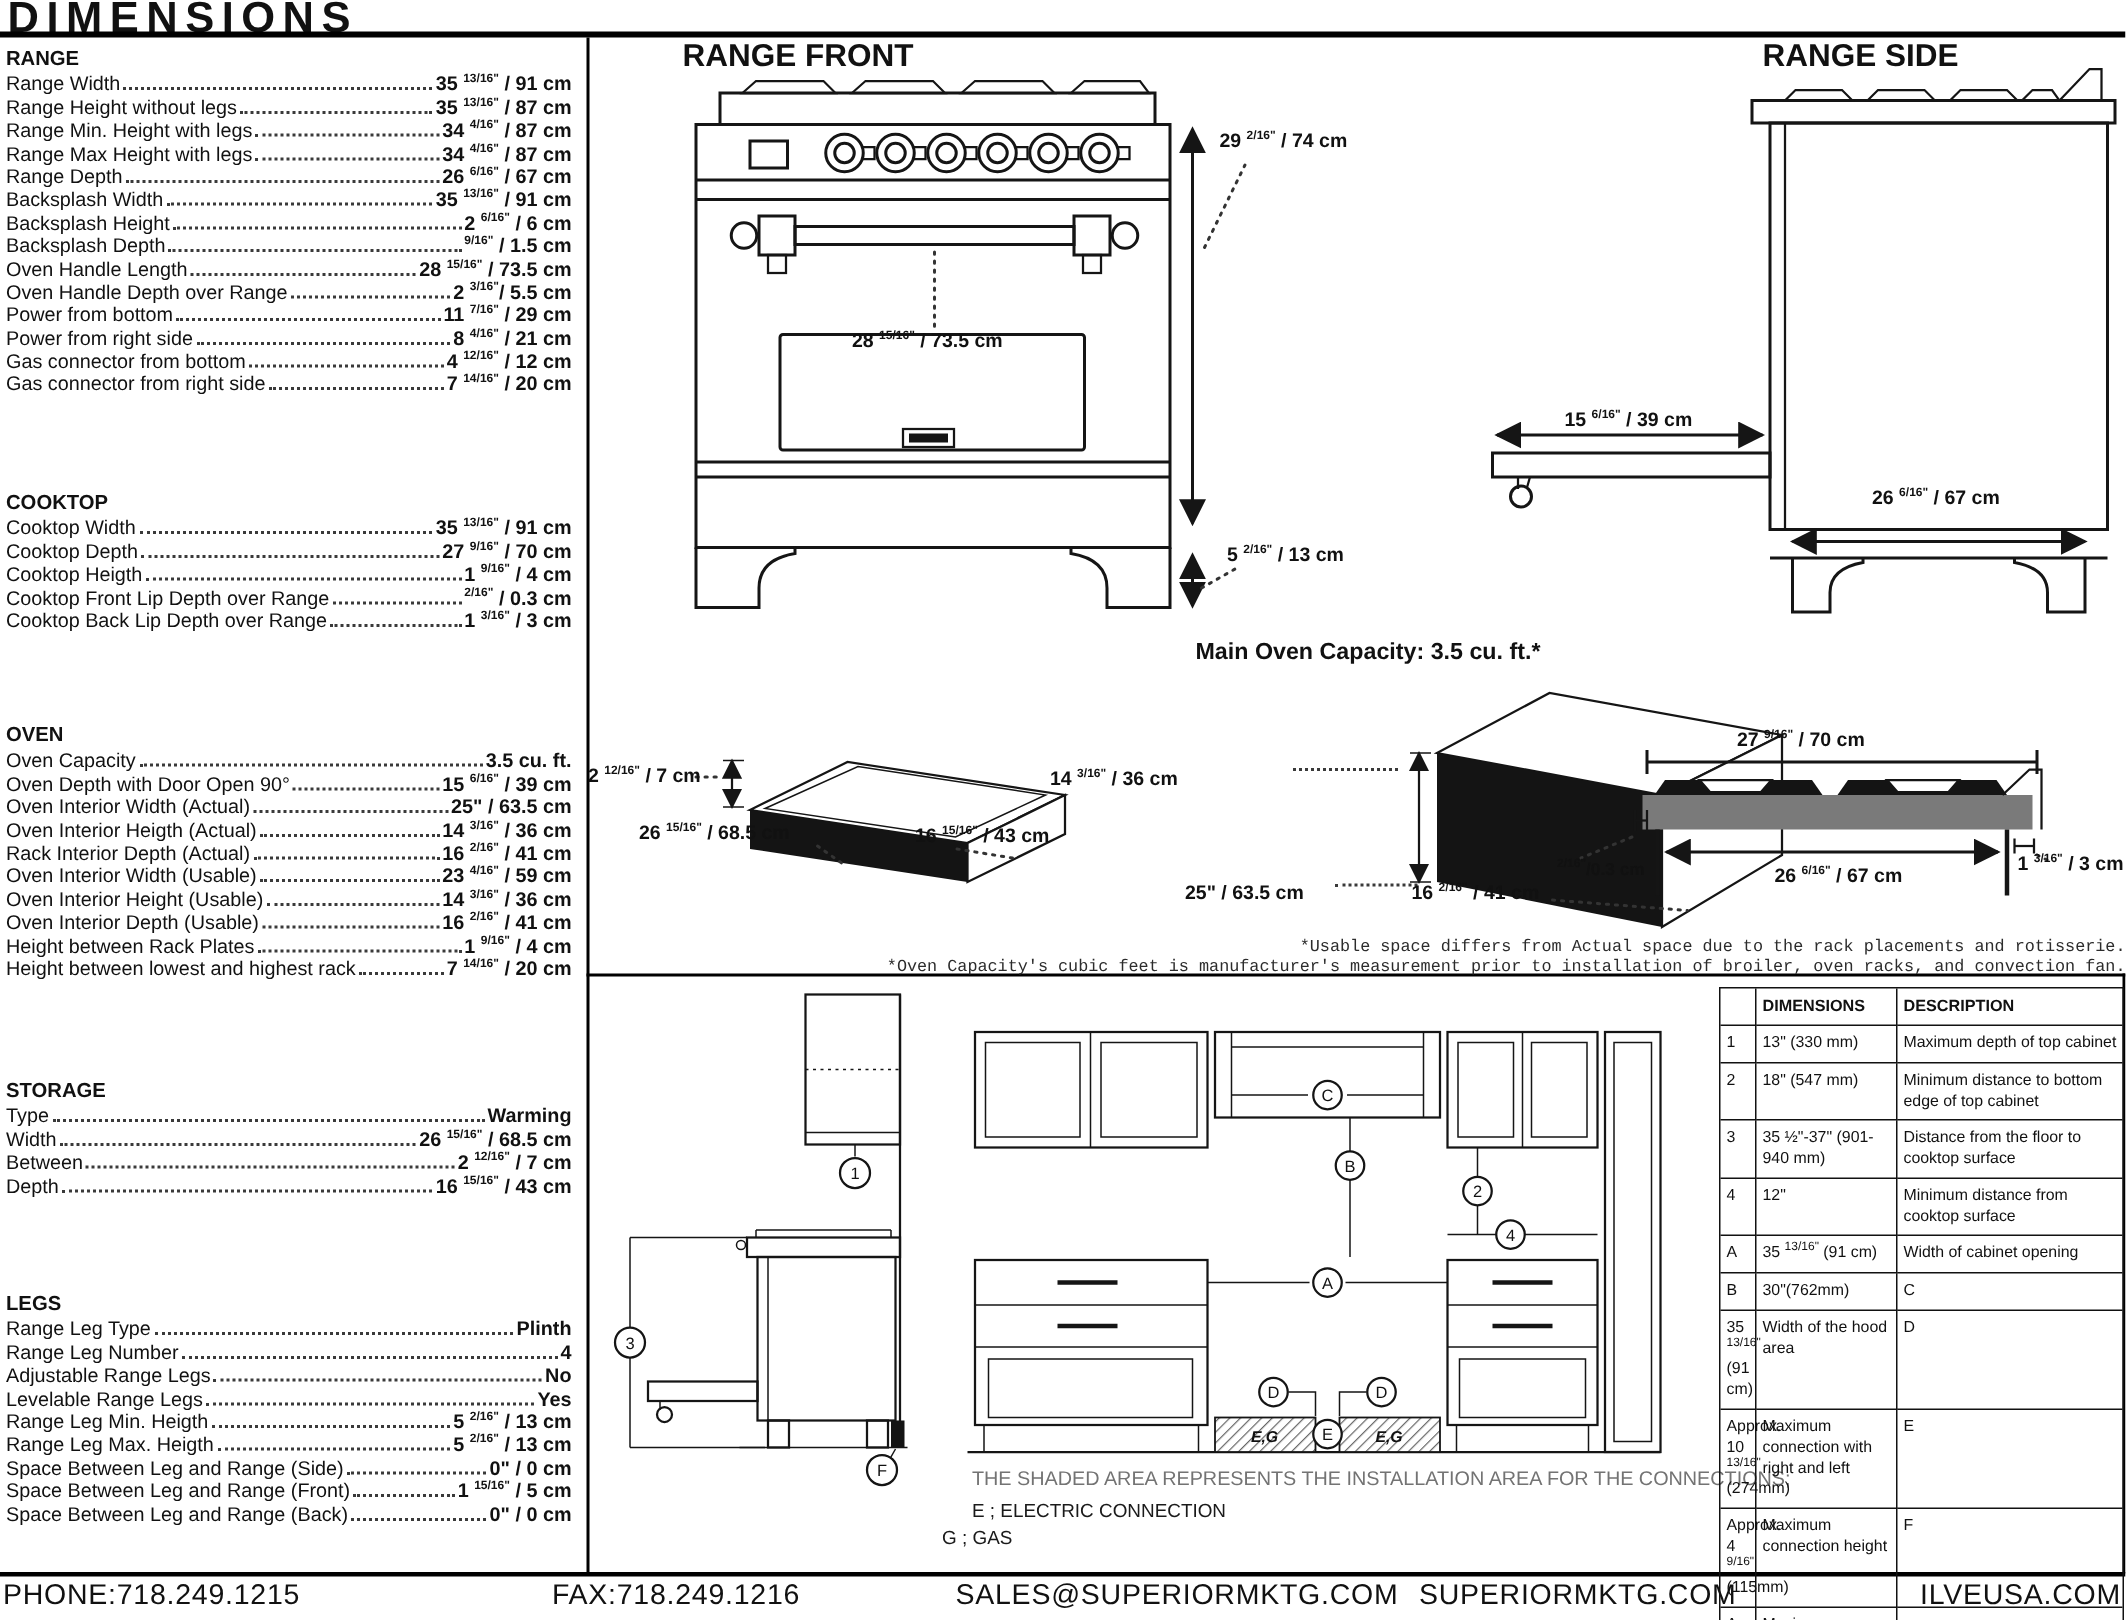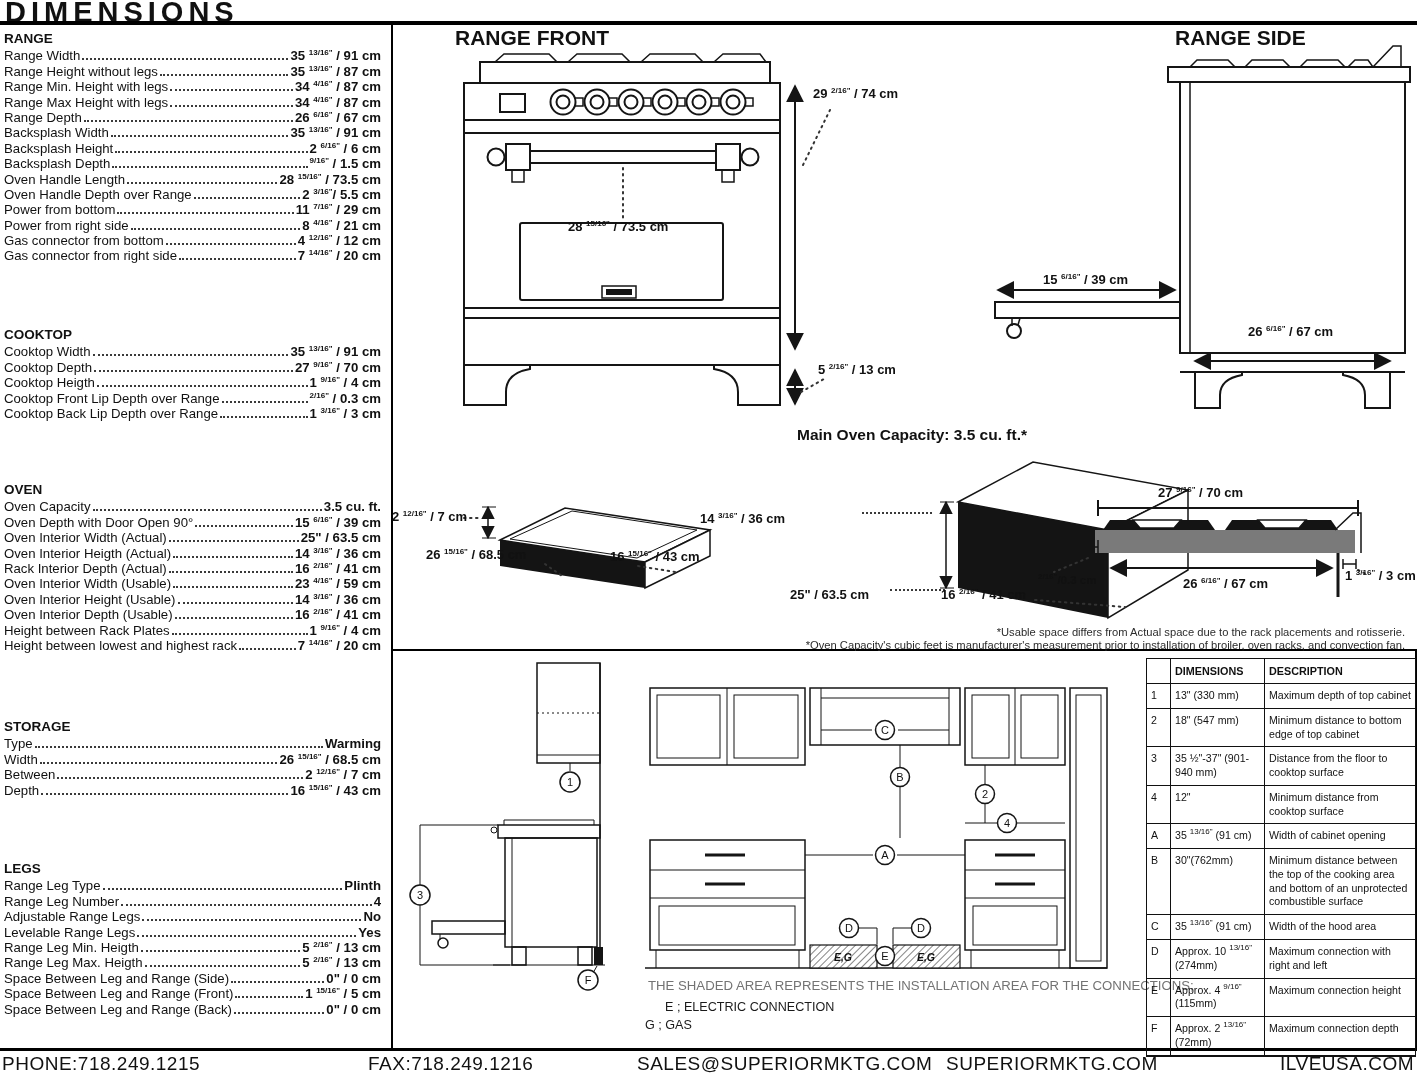--- a/index.html
+++ b/index.html
@@ -13,23 +13,23 @@
   .spec-row{display:flex;align-items:flex-end;height:15.4px;font-size:13.2px;}
   .sl{white-space:nowrap;}
   .dots{flex:1;border-bottom:2px dotted #3a3a3a;margin:0 2px 3px 2px;min-width:6px;}
   .sv{white-space:nowrap;font-weight:bold;}
   sup{font-size:8px;line-height:0;}
   
   .dim{position:absolute;font-weight:bold;font-size:13px;white-space:nowrap;}
   .dim.small{font-size:11.5px;}
   .draw-title{position:absolute;font-weight:bold;font-size:21px;text-align:left;white-space:nowrap;}
   .cap-title{position:absolute;font-weight:bold;font-size:15.5px;white-space:nowrap;}
-  .footnote{position:absolute;right:12px;font-size:11.2px;color:#2c2c2c;white-space:nowrap;}
+  .footnote{position:absolute;right:0;font-size:11.2px;color:#2c2c2c;white-space:nowrap;font-family:Liberation Mono, monospace;}
   .note{position:absolute;font-size:13.2px;color:#737373;white-space:nowrap;}
-  .legend{position:absolute;font-size:12.6px;color:#1a1a1a;white-space:nowrap;margin-left:17px;}
+  .legend{position:absolute;font-size:12.6px;color:#1a1a1a;white-space:nowrap;}
   .dotlead{position:absolute;border-bottom:2px dotted #3a3a3a;}
   
   svg{position:absolute;overflow:visible;}
   svg *{vector-effect:none;}
   .ln{fill:none;stroke:#151515;stroke-width:2;}
   .ln15{fill:none;stroke:#151515;stroke-width:1.5;}
   .ln1{fill:none;stroke:#151515;stroke-width:1;}
   .ln3{fill:none;stroke:#151515;stroke-width:3;}
   .dot{fill:none;stroke:#333;stroke-width:2;stroke-dasharray:1.5 4.5;stroke-linecap:round;}
   .blk{fill:#141414;stroke:none;}
@@ -643,21 +643,20 @@
     <div class="c">35 ½"-37" (901-940 mm)</div>
     <div class="c">Distance from the floor to cooktop surface</div>
     <div class="c">4</div>
     <div class="c">12"</div>
     <div class="c">Minimum distance from cooktop surface</div>
     <div class="c">A</div>
     <div class="c">35 <sup>13/16"</sup> (91 cm)</div>
     <div class="c">Width of cabinet opening</div>
     <div class="c">B</div>
     <div class="c">30"(762mm)</div>
-    <div class="c">Minimum distance between the top of the cooking area and bottom of an unprotected combustible surface</div>
     <div class="c">C</div>
     <div class="c">35 <sup>13/16"</sup> (91 cm)</div>
     <div class="c">Width of the hood area</div>
     <div class="c">D</div>
     <div class="c">Approx. 10 <sup>13/16"</sup> (274mm)</div>
     <div class="c">Maximum connection with right and left</div>
     <div class="c">E</div>
     <div class="c">Approx. 4 <sup>9/16"</sup> (115mm)</div>
     <div class="c">Maximum connection height</div>
     <div class="c">F</div>

